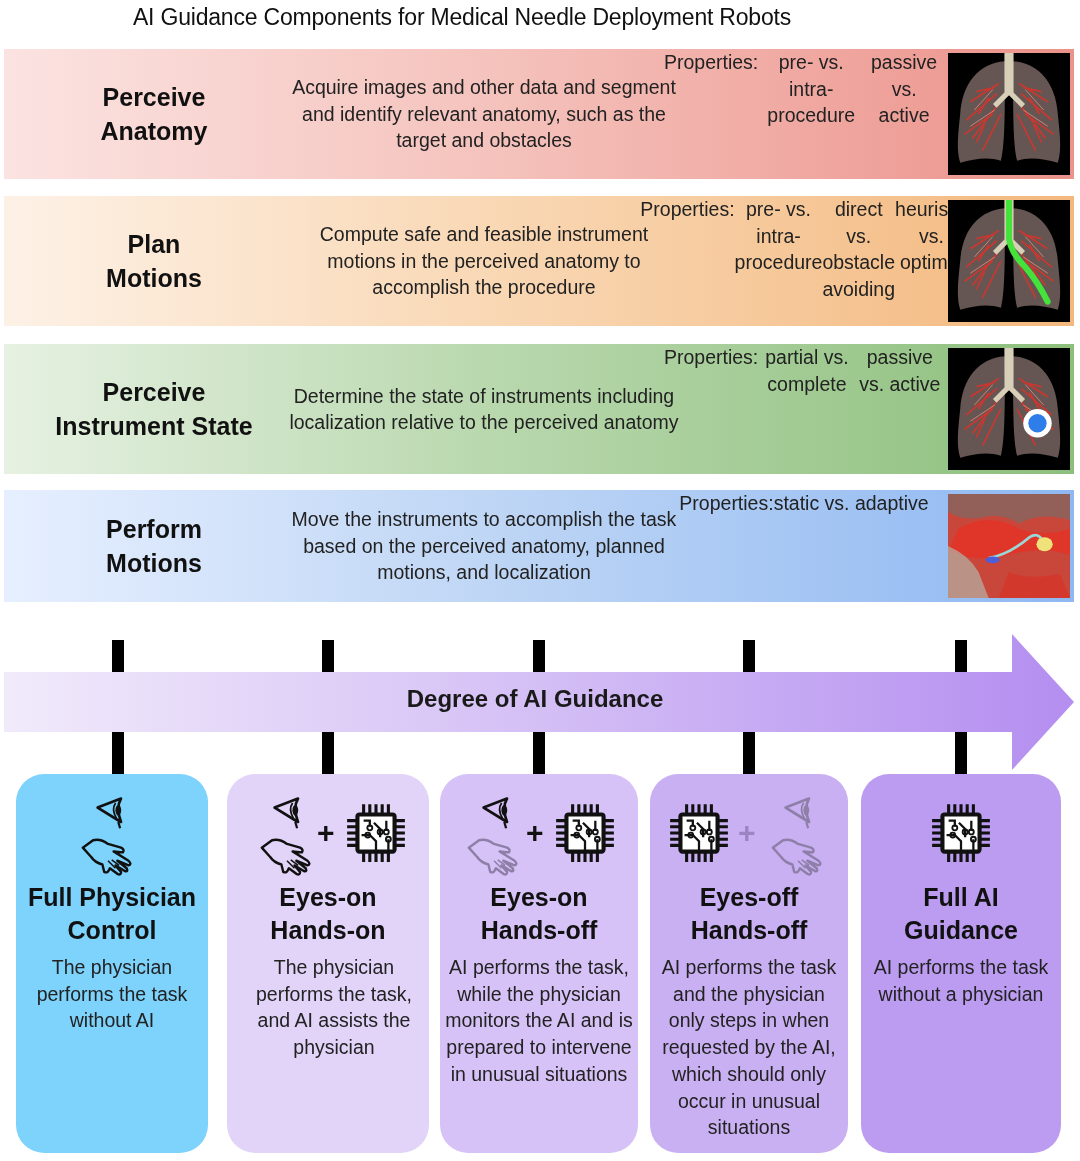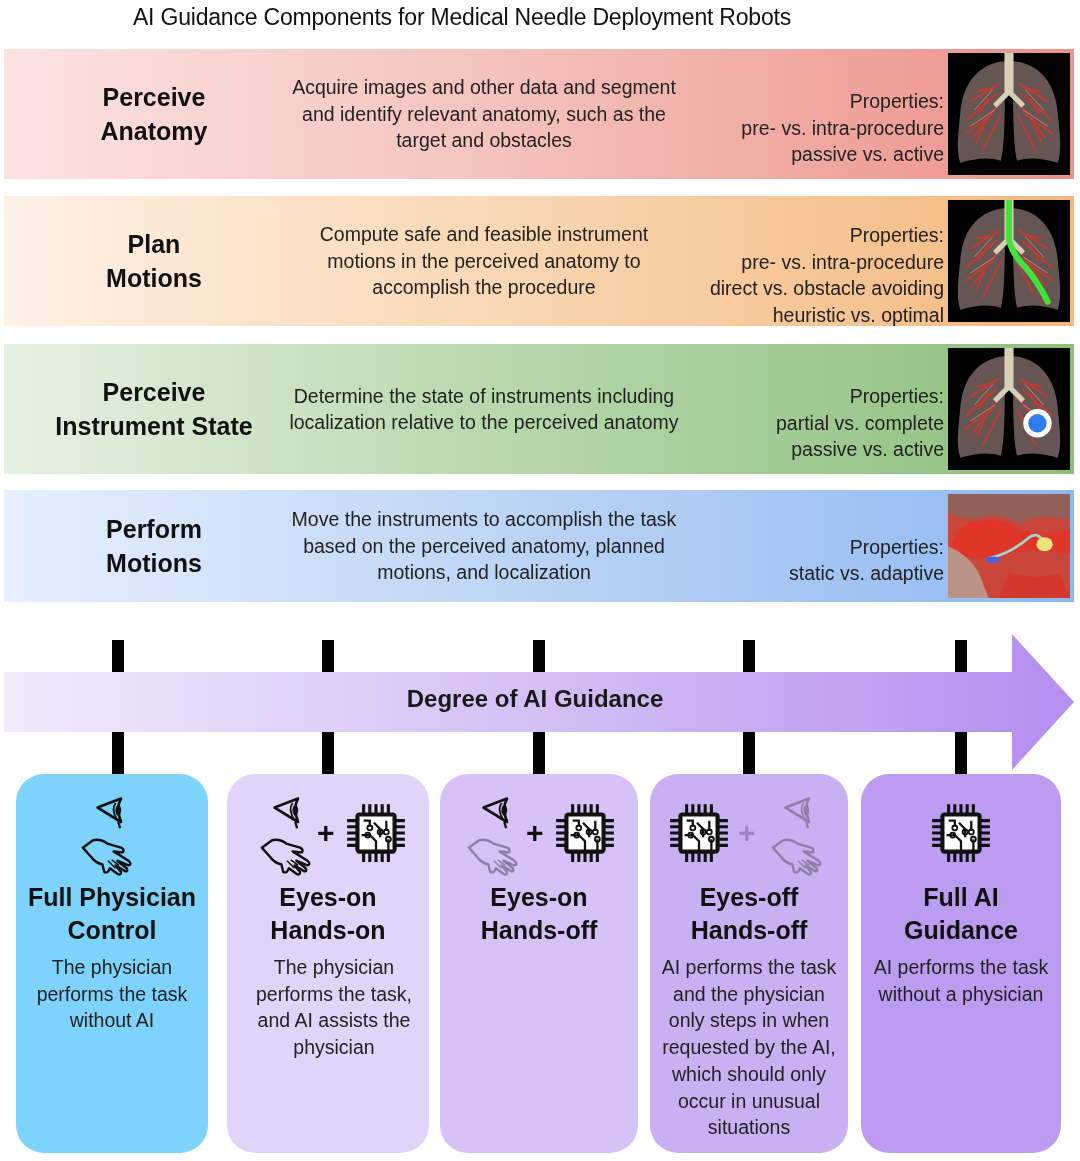--- a/index.html
+++ b/index.html
@@ -19,22 +19,22 @@
     display: flex; align-items: center; justify-content: center; text-align: center;
     font-size: 25px; font-weight: bold; line-height: 34px; color: #111;
   }
   .band .desc {
     position: absolute; left: 285px; width: 390px; top: 0; bottom: 0;
     display: flex; align-items: center; justify-content: center; text-align: center;
     font-size: 19.5px; line-height: 26.5px; color: #222;
   }
   .band .props {
     position: absolute; left: 660px; width: 280px; top: 0; bottom: 0;
-    display: flex; flex-direction: column; align-items: flex-end; justify-content: center; text-align: center;
-    font-size: 19.5px; line-height: 26.5px; color: #222; margin-top: 28px;
+    display: flex; flex-direction: row; align-items: flex-start; justify-content: center; text-align: center;
+    font-size: 19.5px; line-height: 26.5px; color: #222;
   }
   .band .thumb {
     position: absolute; right: 4px; width: 122px; top: 4px; bottom: 4px;
     background: #000; overflow: hidden;
   }
   .band .thumb svg { width: 100%; height: 100%; display: block; }
   .b1 { top: 49px; height: 130px; background: linear-gradient(to right, #fbe3e1 0%, #f5c3bd 45%, #eb928a 100%); }
   .b2 { top: 196px; height: 130px; background: linear-gradient(to right, #fdf1e6 0%, #f9d8b5 45%, #f3b87e 100%); }
   .b3 { top: 344px; height: 130px; background: linear-gradient(to right, #e6f1e2 0%, #b9d8ae 45%, #8dbf7c 100%); }
   .b4 { top: 490px; height: 112px; background: linear-gradient(to right, #e6efff 0%, #bfd6f5 45%, #8fb8f2 100%); }
@@ -255,20 +255,21 @@
       </svg>
     <svg class="ic" style="left:26px;top:44px;color:#8e7fa8" width="56" height="42">
         <use href="#sym-hand"></use>
       </svg>
     <div class="ic" style="left:86px;top:24px;font-size:30px;font-weight:bold;color:#111;">+</div>
     <svg class="ic" style="left:112px;top:8px;color:#111" width="66" height="66">
         <use href="#sym-chip"></use>
       </svg>
   </div>
   <div class="ctitle"><span>Eyes-on</span><br><span>Hands-off</span></div>
+  <div class="cdesc">AI performs the task, while the physician monitors the AI and is prepared to intervene in unusual situations</div>
 </div>
 
 <div class="card c4">
   <div class="icons">
     <svg class="ic" style="left:16px;top:8px;color:#111" width="66" height="66">
         <use href="#sym-chip"></use>
       </svg>
     <div class="ic" style="left:88px;top:24px;font-size:30px;font-weight:bold;color:#9a85c2;">+</div>
     <svg class="ic" style="left:132px;top:2px;color:#8e7fa8" width="36" height="38">
         <use href="#sym-eye"></use>

